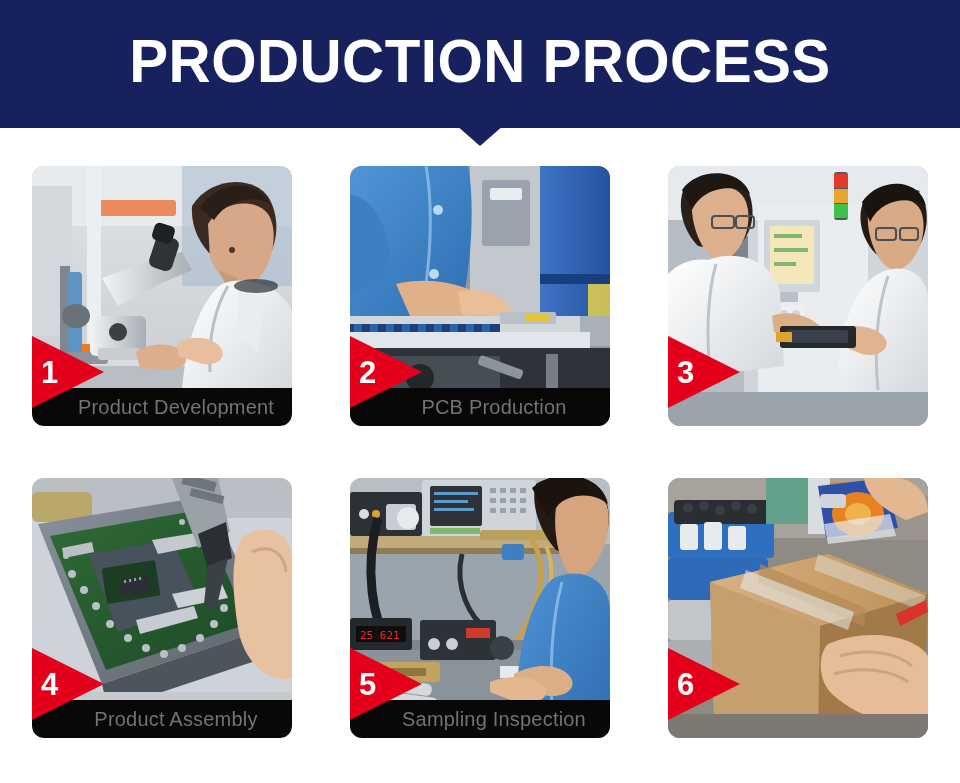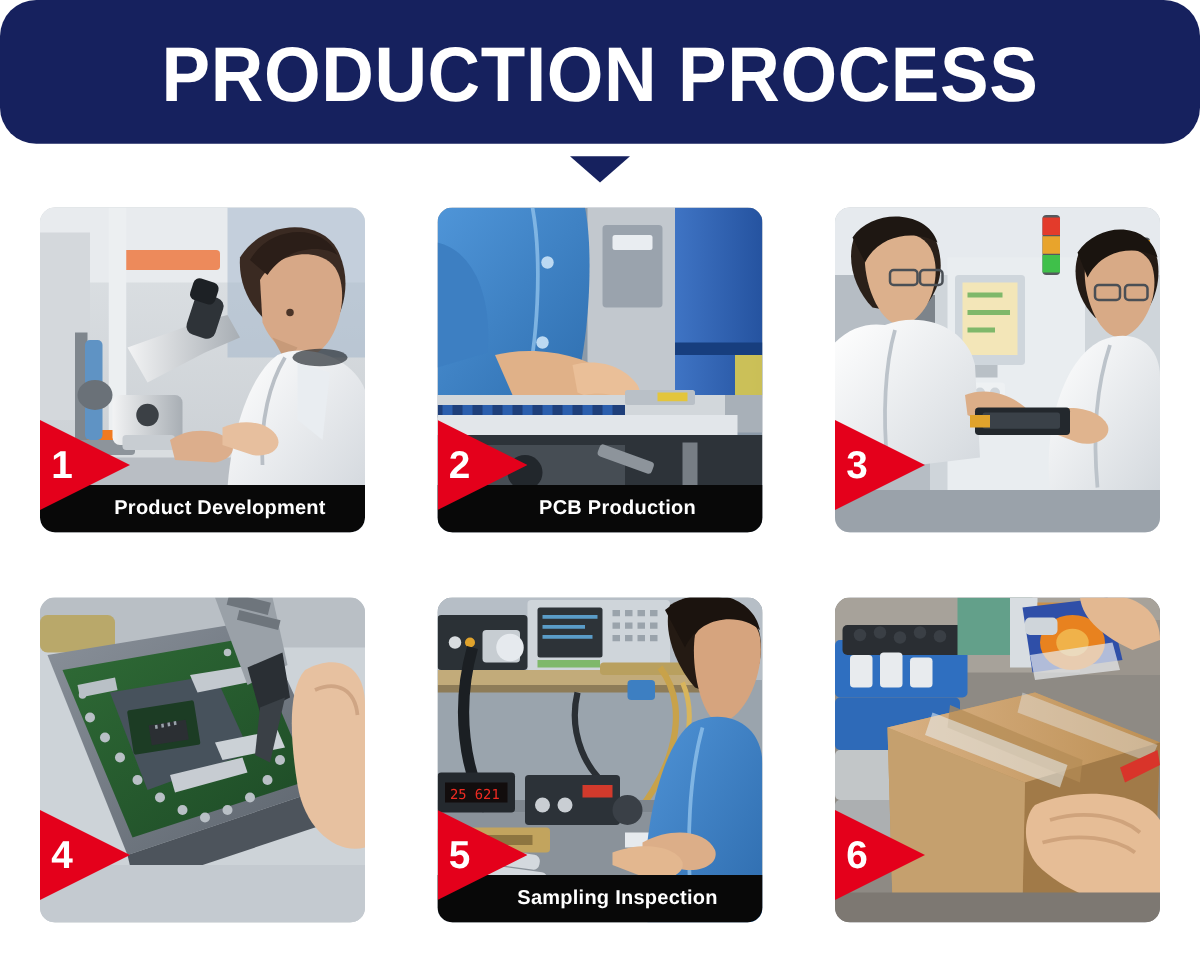--- a/index.html
+++ b/index.html
@@ -7,23 +7,22 @@
     width:960px;height:783px;
     background:#ffffff;
     font-family:"Liberation Sans","DejaVu Sans",sans-serif;
     overflow:hidden;
     position:relative;
   }
 
   
   .banner{
     position:absolute;left:0;top:0;
-    width:960px;height:115px;
+    width:960px;height:128px;
     background:#16215e;
-    border-radius:29px;
   }
   .banner-title{
     position:absolute;left:0;top:0;
     width:960px;height:125px;
     display:flex;align-items:center;justify-content:center;
     color:#ffffff;
     font-size:62px;
     font-weight:bold;
     letter-spacing:0.5px;
     font-family:"Liberation Sans","DejaVu Sans",sans-serif;
@@ -76,23 +75,23 @@
     height:38px;
     background:#080808;
     border-bottom-left-radius:12px;
     border-bottom-right-radius:12px;
     display:flex;
     align-items:center;
     justify-content:center;
     z-index:3;
   }
   .label-text{
-    color:#ffffff;
-    font-size:16px;
-    font-weight:bold;
+    color:#737373;
+    font-size:20px;
+    font-weight:normal;
     letter-spacing:0.2px;
     white-space:nowrap;
     padding-left:28px;
     line-height:1;
   }
 
   
   .badge{
     position:absolute;
     left:0;
@@ -378,20 +377,23 @@
         <rect x="150" y="0" width="34" height="10" fill="#6e757c" transform="rotate(14 167 5)"></rect>
         <rect x="158" y="14" width="34" height="8" fill="#6e757c" transform="rotate(14 175 18)"></rect>
         <path d="M166 56 L194 44 L200 80 L176 92 Z" fill="#2a2f34"></path>
         <path d="M176 88 L196 80 L184 132 L172 126 Z" fill="#3a4046"></path>
 
         <path d="M212 58 C238 44 260 54 260 86 L260 200 C238 206 212 186 206 150 C200 112 198 74 212 58 Z" fill="#e7c1a0"></path>
         <path d="M220 74 C238 66 252 74 254 94" stroke="#cfa584" stroke-width="3" fill="none"></path>
         <rect x="0" y="214" width="260" height="46" fill="#c4cad0"></rect>
       </svg>
     </div>
+    <div class="label-bar">
+      <div class="label-text">Product Assembly</div>
+    </div>
     <div class="badge">
       <div class="tri"></div>
       <div class="num">4</div>
     </div>
   </div>
 
   <div class="card">
     <div class="photo">
       <svg viewBox="0 0 260 260" xmlns="http://www.w3.org/2000/svg">
         <defs>

